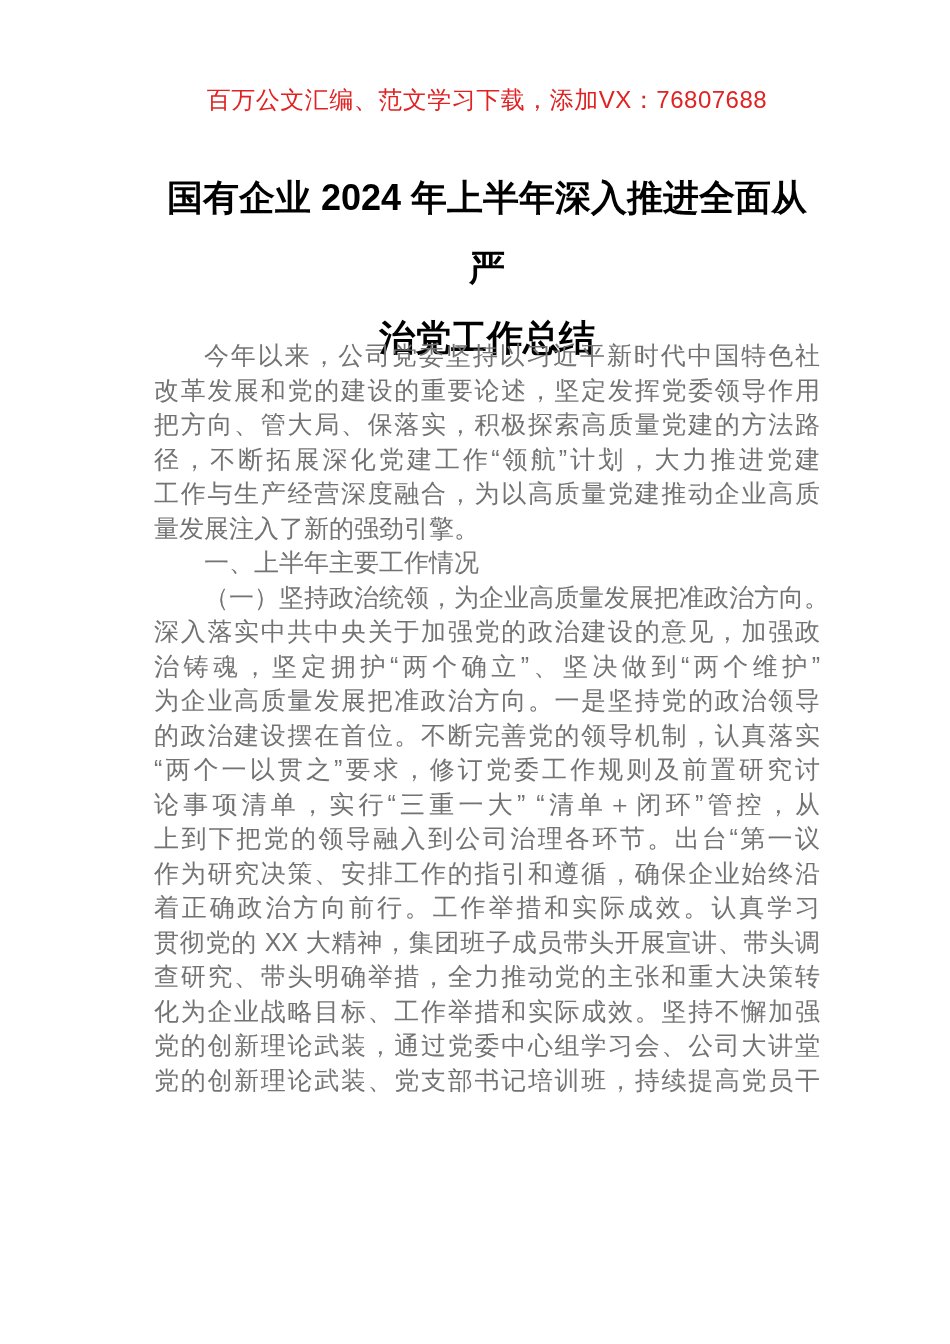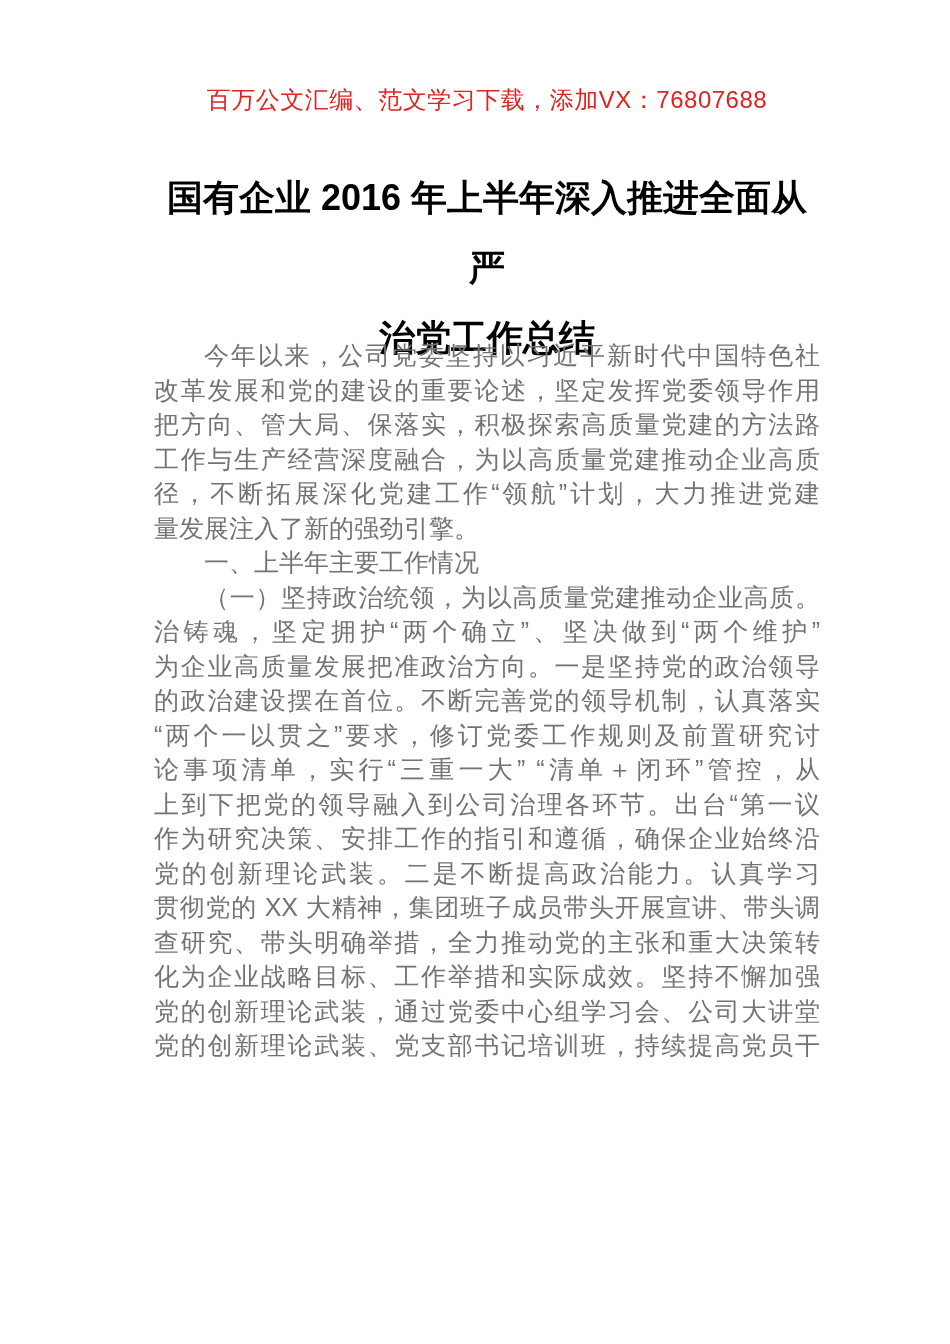--- a/index.html
+++ b/index.html
@@ -72,41 +72,42 @@
   }
 </style>
 </head>
 <body>
 
 <div class="page" style="background: rgb(255, 255, 255); margin-left: 12px;">
 
   <div class="header-note" style="color: rgb(224, 34, 34);">百万公文汇编、范文学习下载，添加VX：76807688</div>
 
   <div class="doc-title">
-    <div>国有企业 2016 年上半年深入推进全面从严</div>
+    <div>国有企业 2024 年上半年深入推进全面从严</div>
     <div>治党工作总结</div>
   </div>
 
   <div class="doc-body">
     <div class="ln just ind">今年以来，公司党委坚持以习近平新时代中国特色社</div>
     <div class="ln just">改革发展和党的建设的重要论述，坚定发挥党委领导作用</div>
     <div class="ln just">把方向、管大局、保落实，积极探索高质量党建的方法路</div>
+    <div class="ln just">径，不断拓展深化党建工作“领航”计划，大力推进党建</div>
     <div class="ln just">工作与生产经营深度融合，为以高质量党建推动企业高质</div>
-    <div class="ln just">径，不断拓展深化党建工作“领航”计划，大力推进党建</div>
     <div class="ln end">量发展注入了新的强劲引擎。</div>
     <div class="ln end ind">一、上半年主要工作情况</div>
-    <div class="ln just ind">（一）坚持政治统领，为以高质量党建推动企业高质。</div>
+    <div class="ln just ind">（一）坚持政治统领，为企业高质量发展把准政治方向。</div>
+    <div class="ln just">深入落实中共中央关于加强党的政治建设的意见，加强政</div>
     <div class="ln just">治铸魂，坚定拥护“两个确立”、坚决做到“两个维护”</div>
     <div class="ln just">为企业高质量发展把准政治方向。一是坚持党的政治领导</div>
     <div class="ln just">的政治建设摆在首位。不断完善党的领导机制，认真落实</div>
     <div class="ln just">“两个一以贯之”要求，修订党委工作规则及前置研究讨</div>
     <div class="ln just">论事项清单，实行“三重一大” “清单＋闭环”管控，从</div>
     <div class="ln just">上到下把党的领导融入到公司治理各环节。出台“第一议</div>
     <div class="ln just">作为研究决策、安排工作的指引和遵循，确保企业始终沿</div>
-    <div class="ln just">党的创新理论武装。二是不断提高政治能力。认真学习</div>
+    <div class="ln just">着正确政治方向前行。工作举措和实际成效。认真学习</div>
     <div class="ln just">贯彻党的 XX 大精神，集团班子成员带头开展宣讲、带头调</div>
     <div class="ln just">查研究、带头明确举措，全力推动党的主张和重大决策转</div>
     <div class="ln just">化为企业战略目标、工作举措和实际成效。坚持不懈加强</div>
     <div class="ln just">党的创新理论武装，通过党委中心组学习会、公司大讲堂</div>
     <div class="ln just">党的创新理论武装、党支部书记培训班，持续提高党员干</div>
   </div>
 
 </div>
 
 </body></html>

